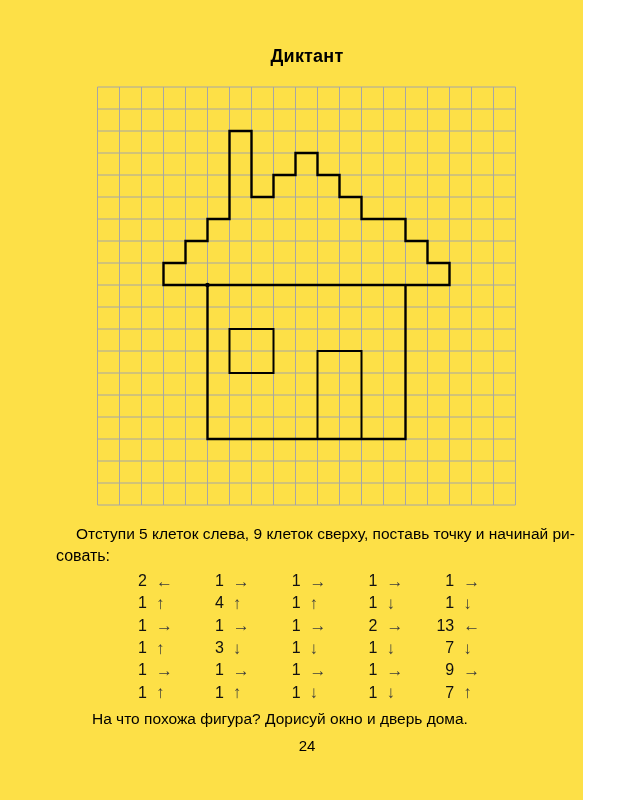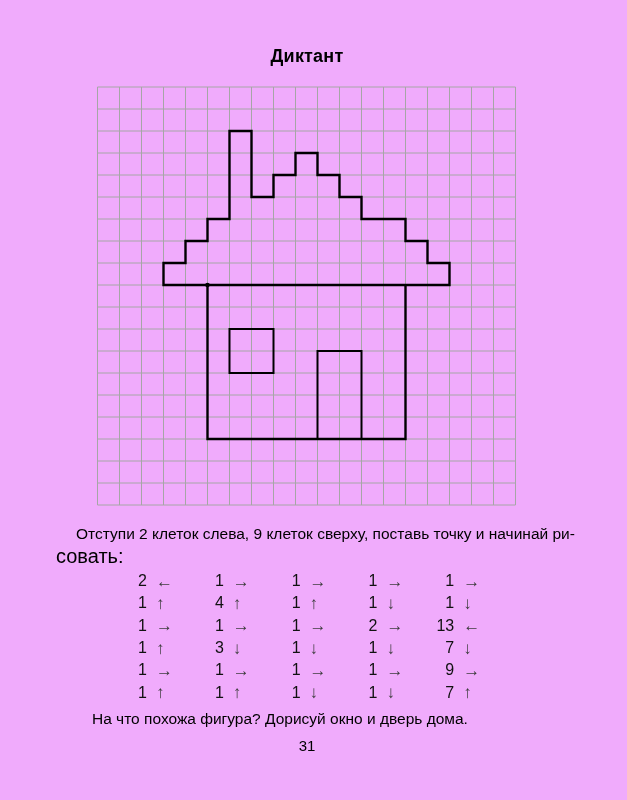--- a/index.html
+++ b/index.html
@@ -1,37 +1,37 @@
 <!DOCTYPE html>
 <html><head>
 <meta charset="utf-8">
 <style>
   html,body { margin:0; padding:0; background:#ffffff; }
   .page {
     position:relative;
-    width:627px; height:800px;
-    background:#f0abfc;
+    width:583px; height:800px;
+    background:#fde047;
     font-family:"Liberation Sans", sans-serif;
     color:#000000;
     overflow:hidden;
   }
   .title {
     position:absolute; top:46px; left:0; width:614px;
     text-align:center;
     font-size:18px; font-weight:bold;
     letter-spacing:0.2px;
   }
   .figure-svg { position:absolute; left:0; top:0; }
   .instr-line1 {
     position:absolute; left:76px; top:524px;
     font-size:15.5px; line-height:20px; white-space:nowrap;
   }
   .instr-line2 {
     position:absolute; left:56px; top:546px;
-    font-size:20px; line-height:20px; white-space:nowrap;
+    font-size:16px; line-height:20px; white-space:nowrap;
   }
   .dict-table { position:absolute; left:121px; top:570px; }
   .trow { display:flex; height:22.3px; align-items:center; }
   .tcell { width:76.8px; display:flex; align-items:center; }
   .num { display:inline-block; width:26px; text-align:right; font-size:16px; color:#111; }
   .arrow { margin-left:9px; font-size:17px; color:#3c3c3c; line-height:1; }
   .question {
     position:absolute; left:92px; top:710px;
     font-size:15.5px; white-space:nowrap;
   }
@@ -87,21 +87,21 @@
       <line x1="97.5" y1="439" x2="515.5" y2="439" stroke="#a6a6a6" stroke-width="1"></line>
       <line x1="97.5" y1="461" x2="515.5" y2="461" stroke="#a6a6a6" stroke-width="1"></line>
       <line x1="97.5" y1="483" x2="515.5" y2="483" stroke="#a6a6a6" stroke-width="1"></line>
       <line x1="97.5" y1="505" x2="515.5" y2="505" stroke="#a6a6a6" stroke-width="1"></line>
       <polyline points="207.5,285 163.5,285 163.5,263 185.5,263 185.5,241 207.5,241 207.5,219 229.5,219 229.5,131 251.5,131 251.5,197 273.5,197 273.5,175 295.5,175 295.5,153 317.5,153 317.5,175 339.5,175 339.5,197 361.5,197 361.5,219 405.5,219 405.5,241 427.5,241 427.5,263 449.5,263 449.5,285 207.5,285 207.5,439 405.5,439 405.5,285" fill="none" stroke="#000000" stroke-width="2.4" stroke-linejoin="miter" stroke-linecap="square"></polyline>
       <rect x="229.5" y="329" width="44" height="44" fill="none" stroke="#000000" stroke-width="2"></rect>
       <rect x="317.5" y="351" width="44" height="88" fill="none" stroke="#000000" stroke-width="2"></rect>
       <circle cx="207.5" cy="285" r="2.3" fill="#000000"></circle>
     </svg>
 
-  <div class="instr-line1">Отступи 2 клеток слева, 9 клеток сверху, поставь точку и начинай ри-</div>
+  <div class="instr-line1">Отступи 5 клеток слева, 9 клеток сверху, поставь точку и начинай ри-</div>
   <div class="instr-line2">совать:</div>
 
   <div class="dict-table" id="dict-table">
       <div class="trow">
         <div class="tcell">
           <span class="num">2</span>
           <span class="arrow">←</span>
         </div>
         <div class="tcell">
           <span class="num">1</span>
@@ -227,15 +227,15 @@
         </div>
         <div class="tcell">
           <span class="num">7</span>
           <span class="arrow">↑</span>
         </div>
       </div>
     </div>
 
   <div class="question">На что похожа фигура? Дорисуй окно и дверь дома.</div>
 
-  <div class="page-number">31</div>
+  <div class="page-number">24</div>
 
 </div>
 
 </body></html>

